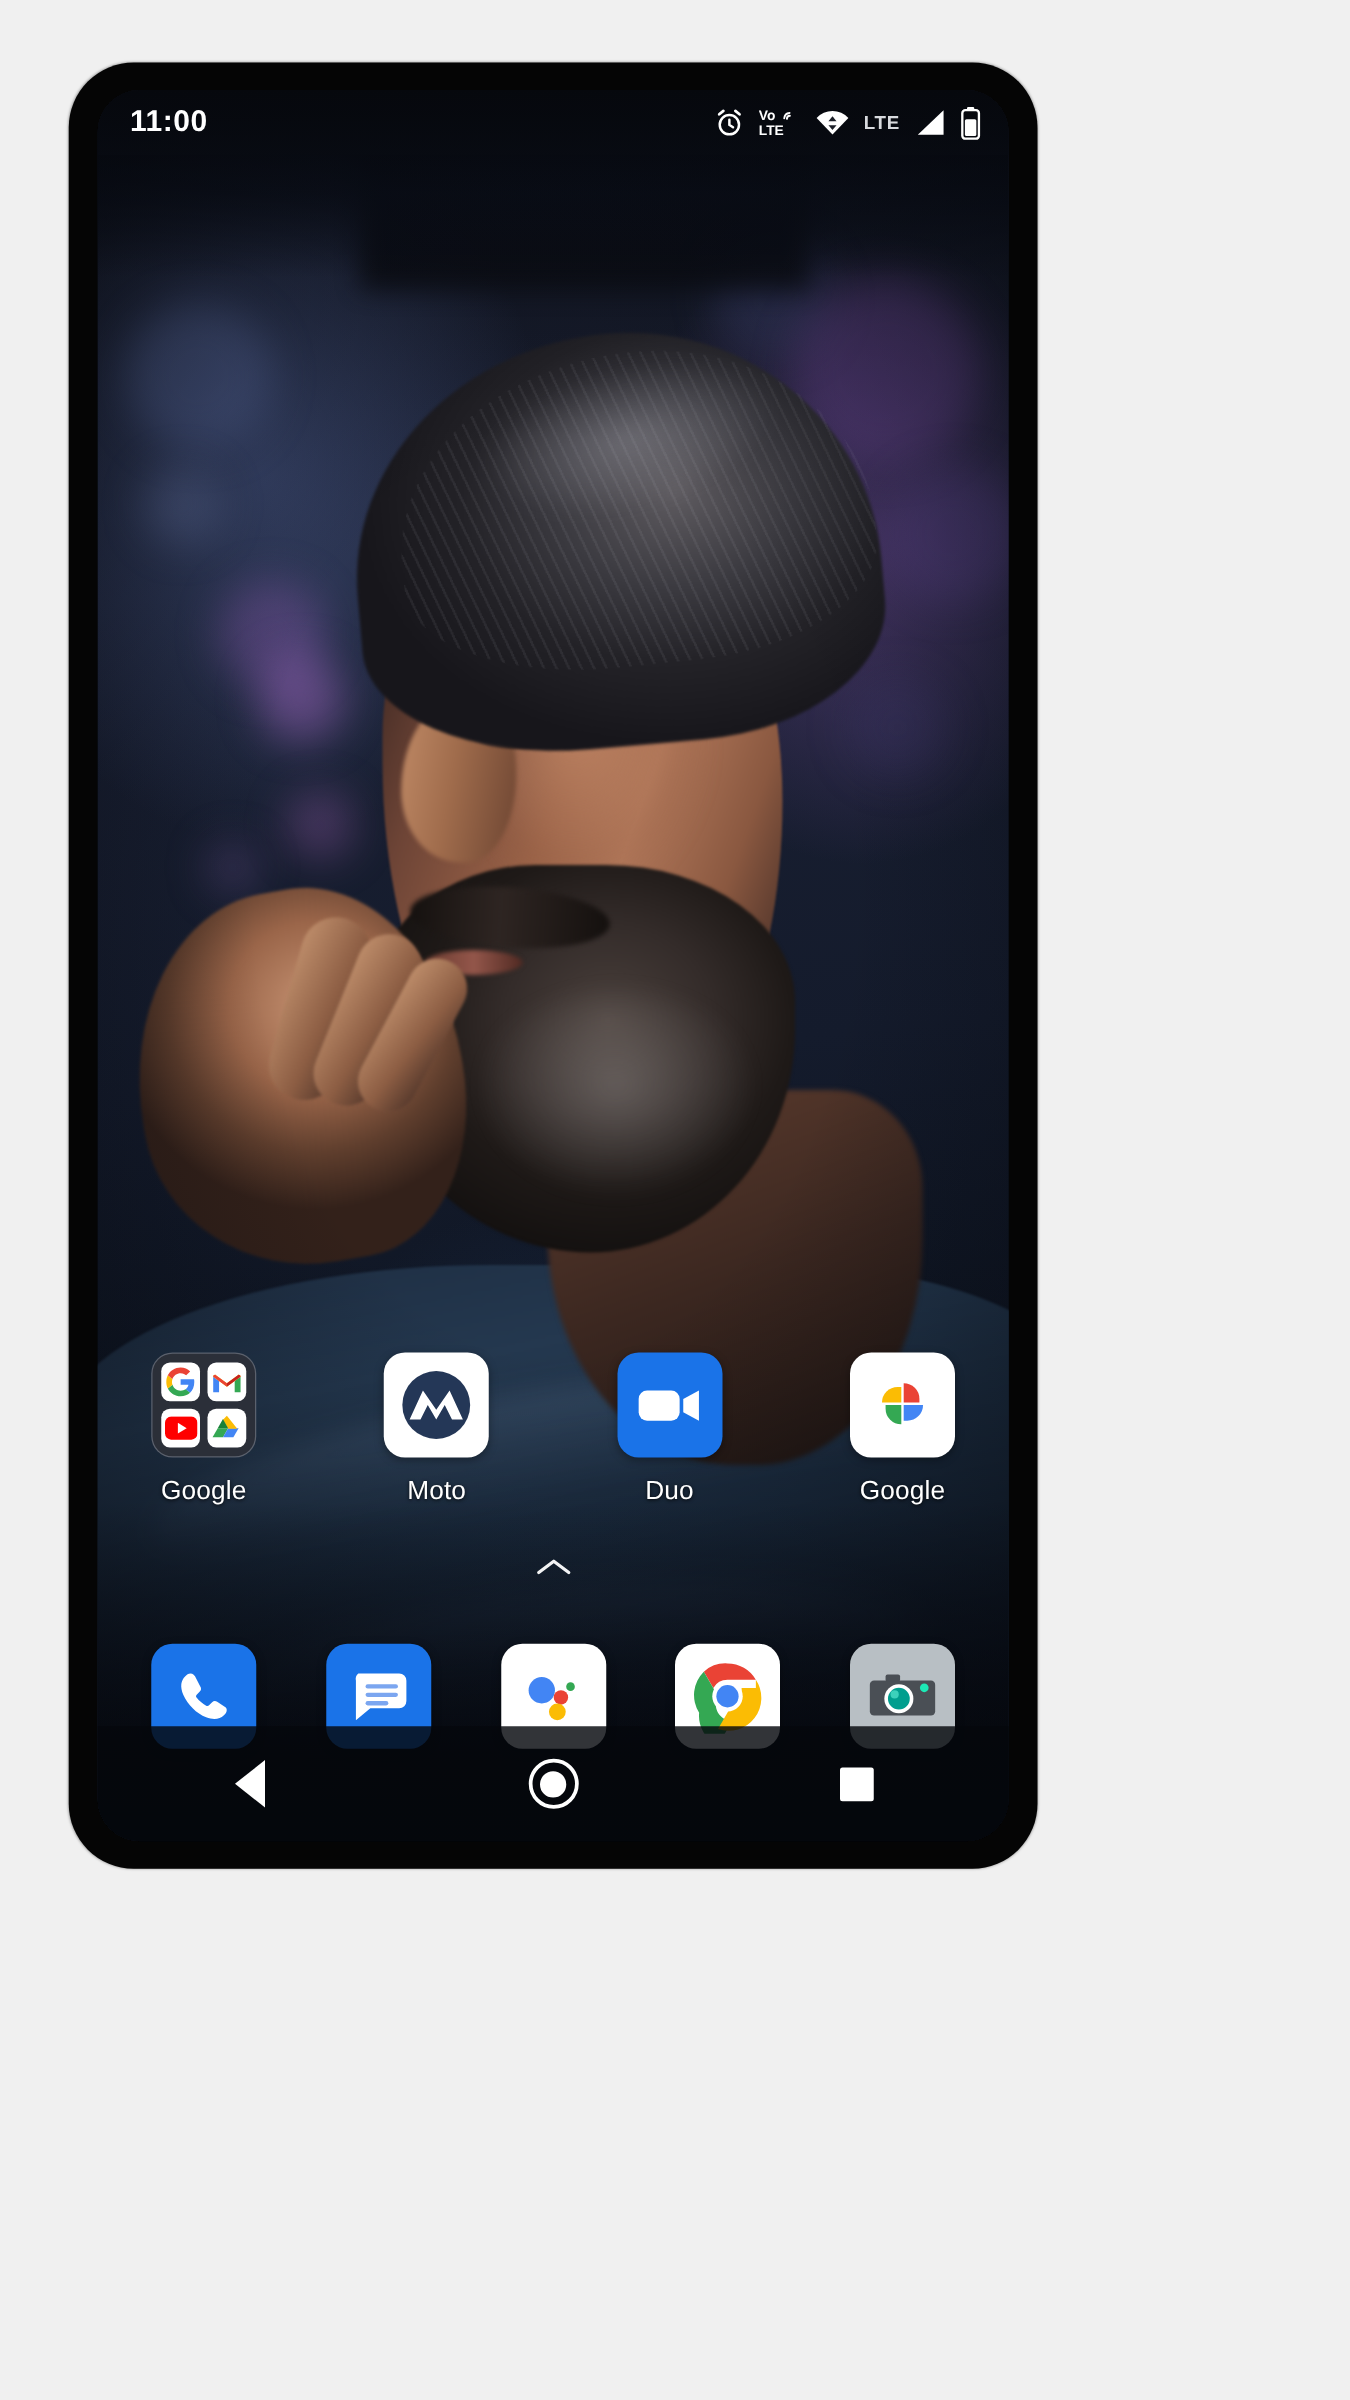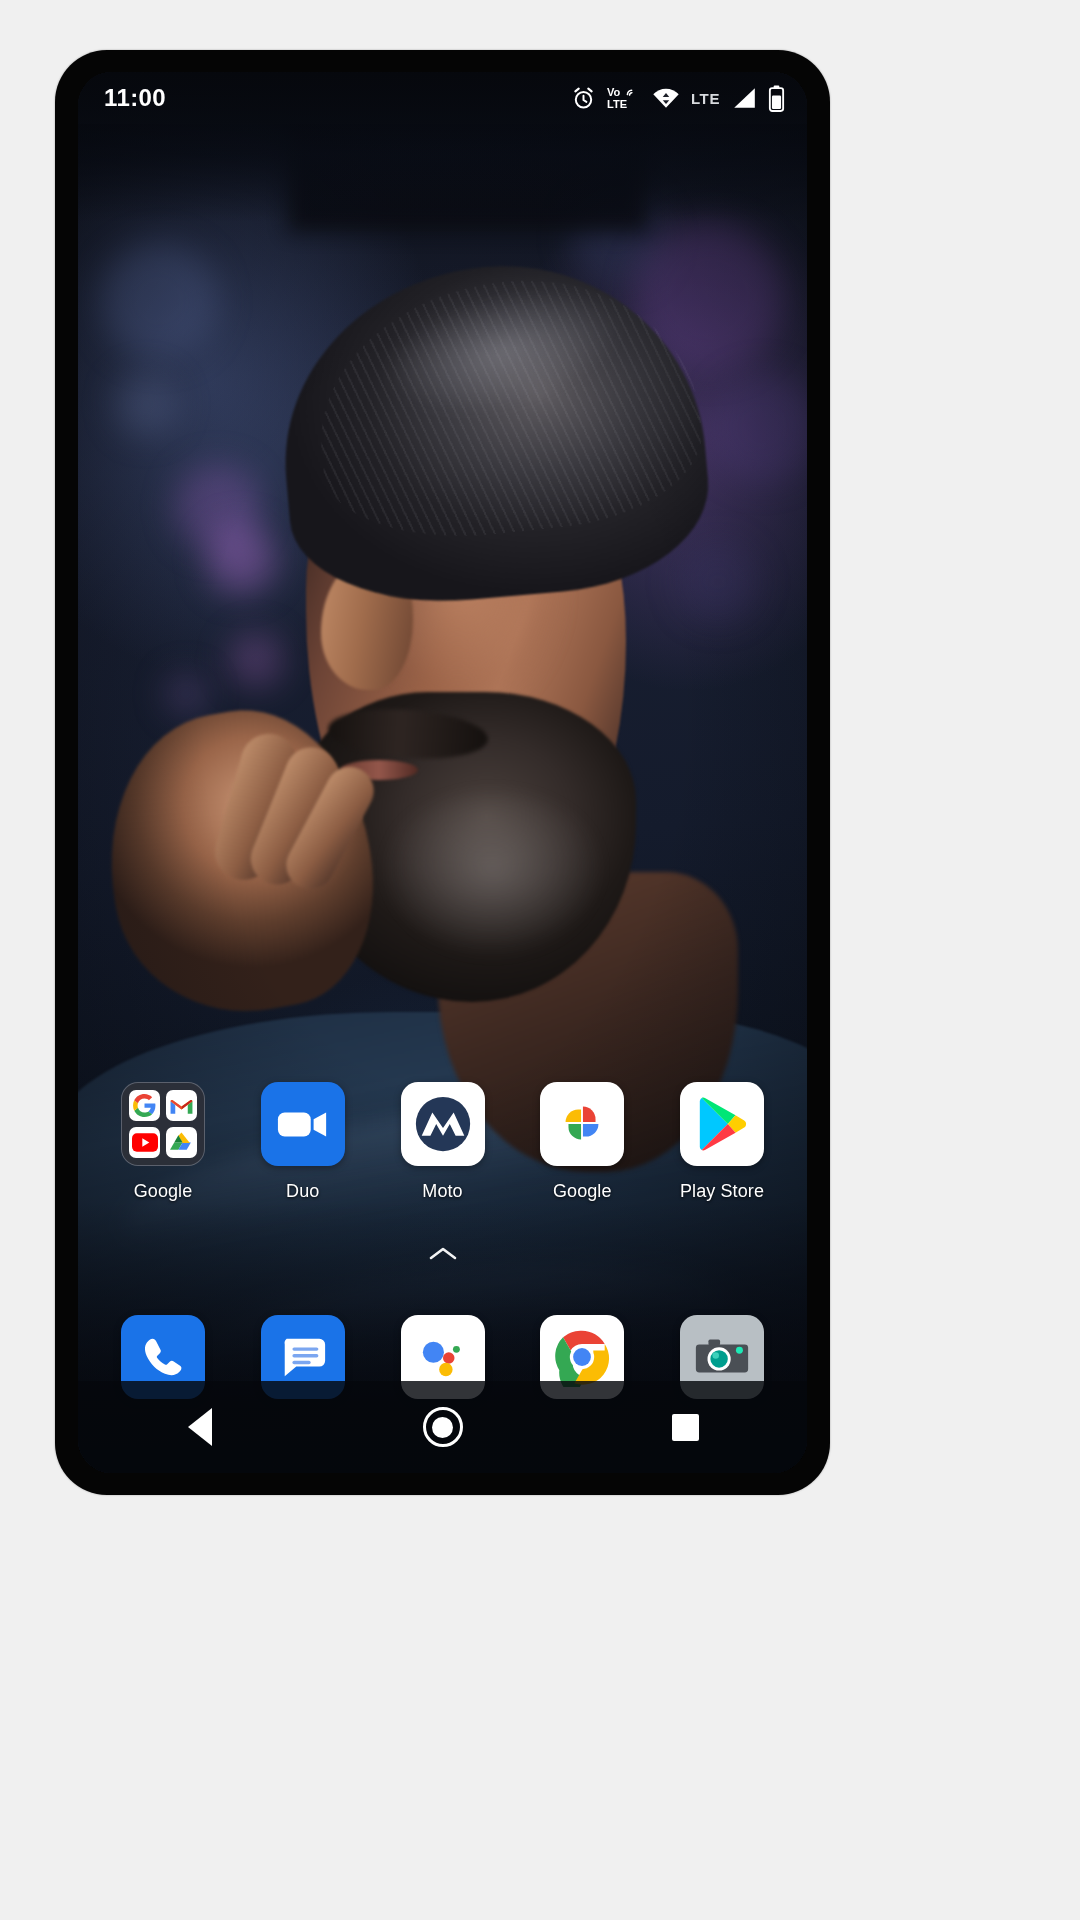--- a/index.html
+++ b/index.html
@@ -196,21 +196,21 @@
 
   
   .app-row{
     position:absolute;left:0;top:1010px;width:100%;
     display:flex;justify-content:space-between;
     padding:0 26px;z-index:15;
   }
   .app{width:118px;display:flex;flex-direction:column;align-items:center;}
   .icon-box{width:84px;height:84px;position:relative;}
   .app-label{
-    margin-top:15px;color:#fff;font-size:18px;font-weight:400;
+    margin-top:15px;color:#fff;font-size:21px;font-weight:400;
     text-shadow:0 1px 3px rgba(0,0,0,.85);white-space:nowrap;letter-spacing:.1px;
   }
   
   .folder{
     width:84px;height:84px;border-radius:17px;
     background:rgba(44,48,56,.92);
     border:1.5px solid rgba(150,158,172,.45);
     display:grid;grid-template-columns:1fr 1fr;grid-template-rows:1fr 1fr;
     gap:6px;padding:7px;
   }
@@ -399,69 +399,56 @@
                   <path fill="#EA4335" d="M24 2 L16 9 L10 21 L18 21 Z" opacity="0"></path>
                 </svg>
               </div>
             </div>
           </div>
           <div class="app-label">Google</div>
         </div>
 
         <div class="app">
           <div class="icon-box">
+            <div class="white-tile">
+              <svg width="62" height="62" viewBox="0 0 64 64">
+                <circle cx="32" cy="32" r="28" fill="#243757"></circle>
+                <path d="M10 44 L21 20 L32 36 L43 20 L54 44 L45 44 L39 32 L32 44 L25 32 L19 44 Z" fill="#fff"></path>
+              </svg>
+            </div>
+          </div>
+          <div class="app-label">Moto</div>
+        </div>
+
+        <div class="app">
+          <div class="icon-box">
             <div class="blue-tile">
               <svg width="54" height="38" viewBox="0 0 56 38">
                 <rect x="2" y="7" width="34" height="25" rx="7" fill="#fff"></rect>
                 <path d="M39 14 L52 7 V32 L39 25 Z" fill="#fff"></path>
               </svg>
             </div>
           </div>
           <div class="app-label">Duo</div>
-        </div>
-
-        <div class="app">
-          <div class="icon-box">
-            <div class="white-tile">
-              <svg width="62" height="62" viewBox="0 0 64 64">
-                <circle cx="32" cy="32" r="28" fill="#243757"></circle>
-                <path d="M10 44 L21 20 L32 36 L43 20 L54 44 L45 44 L39 32 L32 44 L25 32 L19 44 Z" fill="#fff"></path>
-              </svg>
-            </div>
-          </div>
-          <div class="app-label">Moto</div>
         </div>
 
         <div class="app">
           <div class="icon-box">
             <div class="white-tile">
               <svg width="58" height="58" viewBox="0 0 60 60">
                 <path fill="#FBBC04" d="M29 28 H13 a13 13 0 0 1 13 -13 h3 Z"></path>
                 <path fill="#EA4335" d="M31 28 V12 a13 13 0 0 1 13 13 v3 Z"></path>
                 <path fill="#4285F4" d="M31 30 H47 a13 13 0 0 1 -13 13 h-3 Z"></path>
                 <path fill="#34A853" d="M29 30 V46 a13 13 0 0 1 -13 -13 v-3 Z"></path>
               </svg>
             </div>
           </div>
           <div class="app-label">Google</div>
         </div>
 
-        <div class="app">
-          <div class="icon-box">
-            <div class="white-tile">
-              <svg width="52" height="56" viewBox="0 0 52 58">
-                <path fill="#00C8FF" d="M5 2 L32 29 L5 56 C3.6 55 3 53.6 3 52 V6 C3 4.4 3.6 3 5 2 Z"></path>
-                <path fill="#00E676" d="M5 2 C6 1.4 7.4 1.5 8.8 2.3 L40 20 L32 29 Z"></path>
-                <path fill="#FFCE00" d="M40 20 L49 25.3 C51.6 26.9 51.6 31.1 49 32.7 L40 38 L32 29 Z"></path>
-                <path fill="#FF3A44" d="M5 56 C6 56.6 7.4 56.5 8.8 55.7 L40 38 L32 29 Z"></path>
-              </svg>
-            </div>
-          </div>
-          <div class="app-label">Play Store</div>
-        </div>
 
       </div>
 
       <div class="drawer-handle">
         <svg width="34" height="20" viewBox="0 0 34 20">
           <path d="M5 14 L17 5 L29 14" fill="none" stroke="#ffffff" stroke-width="2.6" stroke-linecap="round" stroke-linejoin="round" opacity="0.95"></path>
         </svg>
       </div>
 
       <div class="dock">

